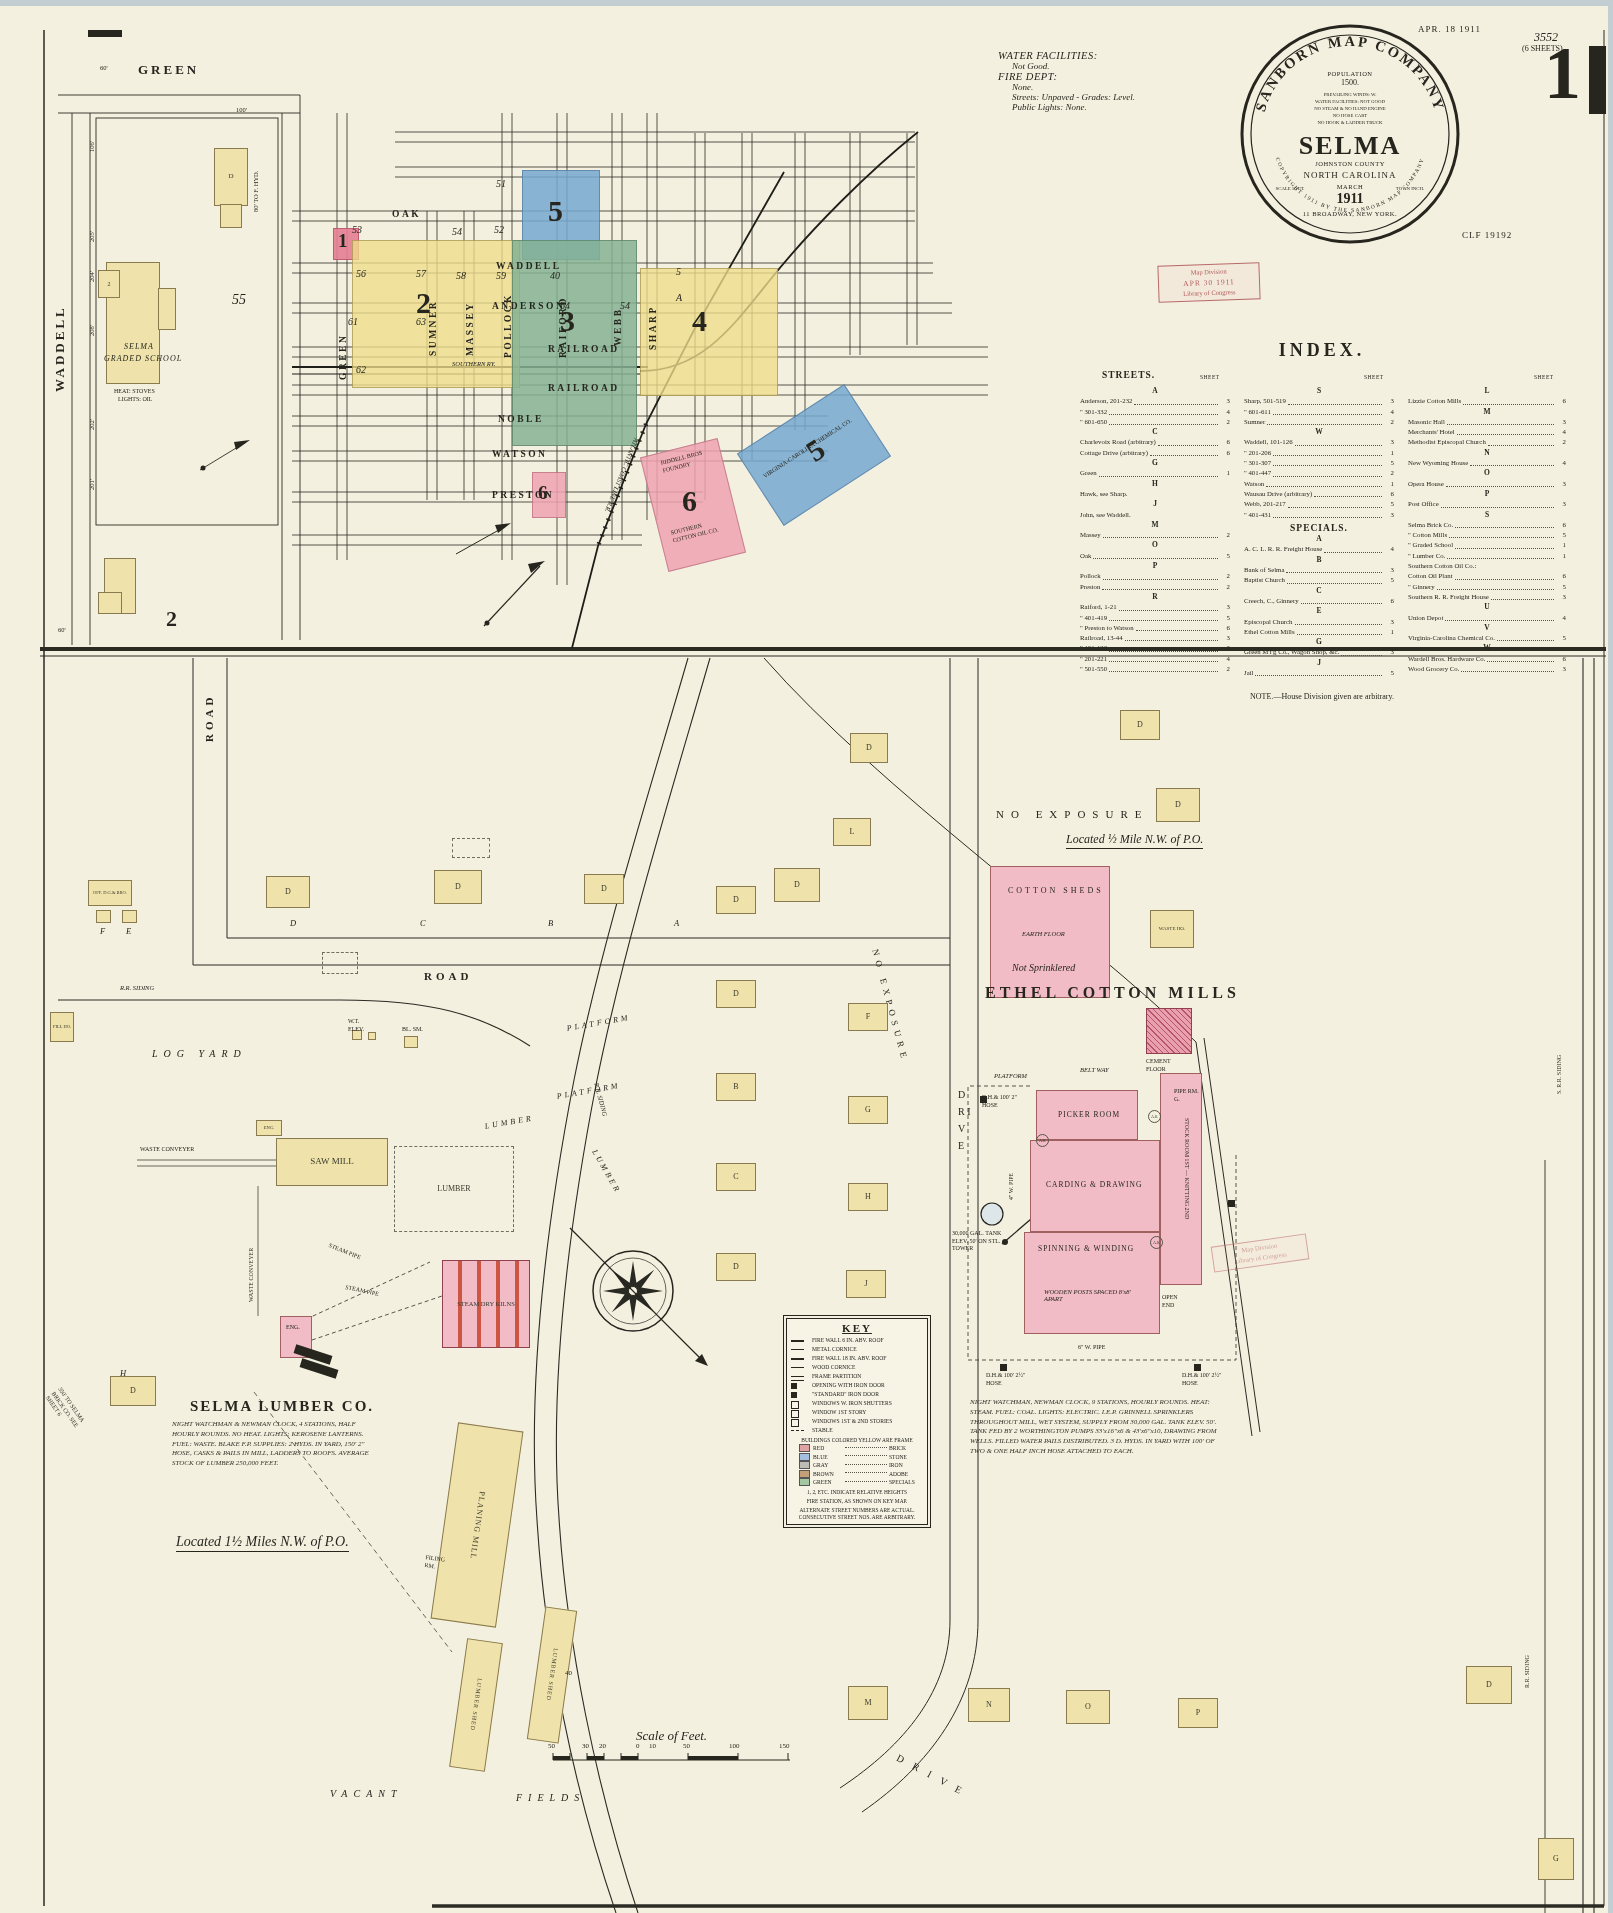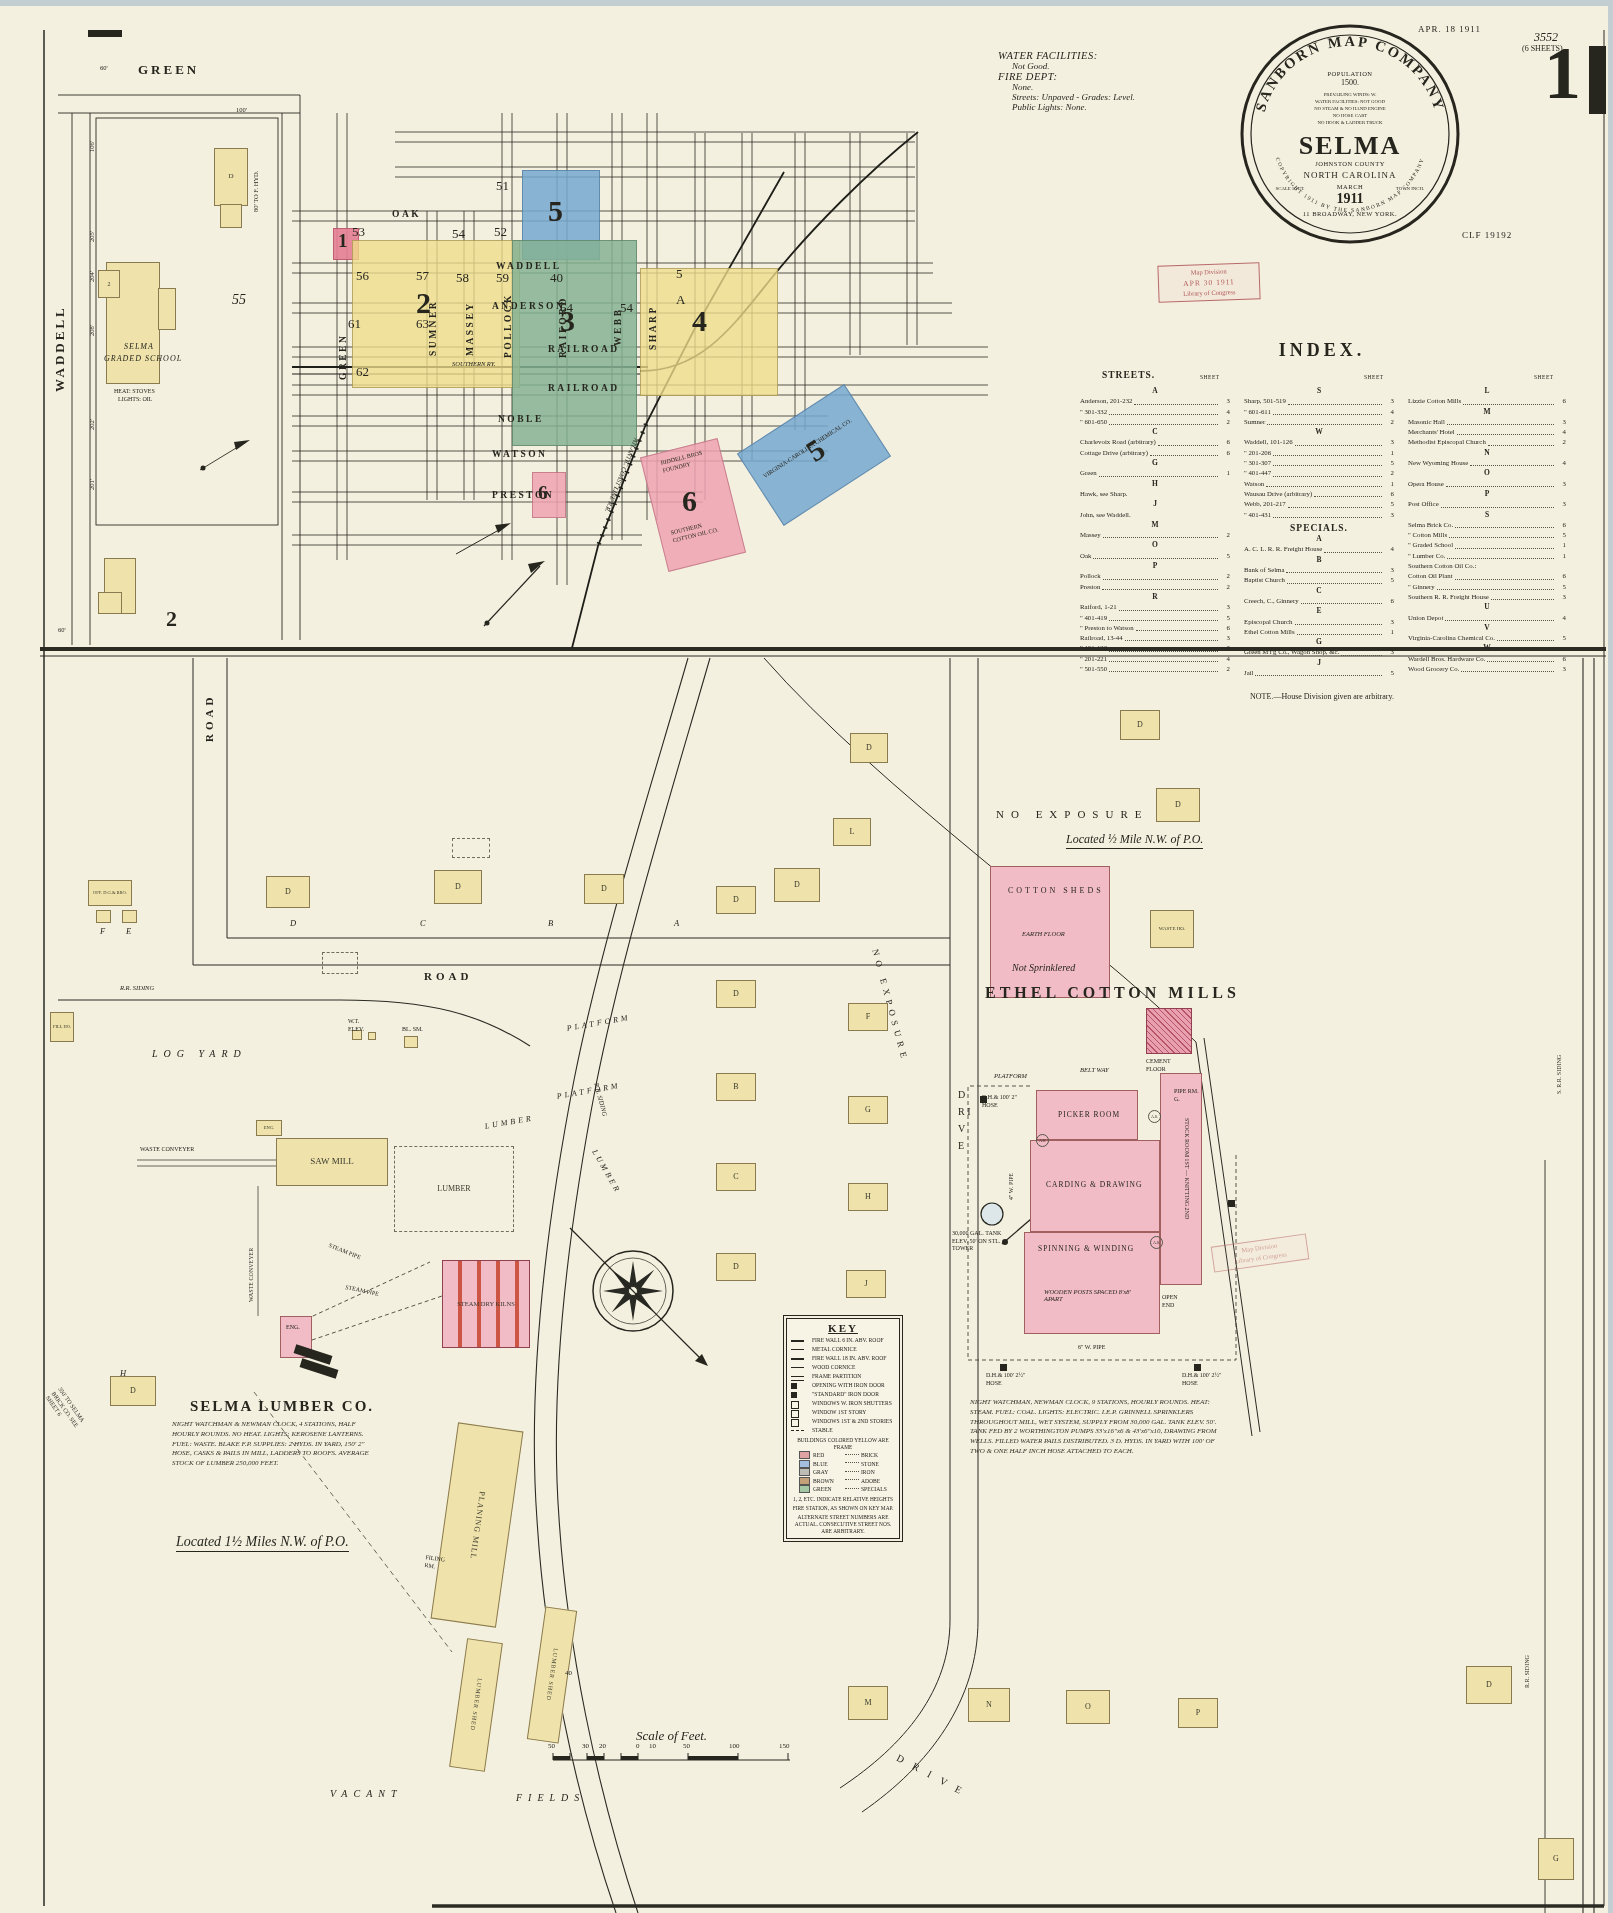--- a/index.html
+++ b/index.html
@@ -35,21 +35,21 @@
 
   
   .ml{position:absolute;white-space:nowrap;transform-origin:0 0;color:#26261f;}
   .street{font-size:9.5px;font-weight:bold;letter-spacing:2.5px;}
   .street-lg{font-size:13px;font-weight:bold;letter-spacing:3px;}
   .tiny{font-size:6px;line-height:1.25;}
   .tiny-it{font-size:6.5px;font-style:italic;}
   .dim{font-size:6.5px;}
   .dist{font-size:30px;font-weight:bold;}
   .dist-sm{font-size:19px;font-weight:bold;}
-  .blocknum{font-size:13px;}
+  .blocknum{font-size:10px;font-style:italic;}
   .blocknum-lg{font-size:14px;font-style:italic;}
   .poi{font-size:8px;font-style:italic;letter-spacing:1px;}
   .sheetref{font-size:22px;font-weight:bold;}
   .spaced{font-size:11px;letter-spacing:7px;}
   .spaced-sm{font-size:9px;letter-spacing:5px;}
   .spaced-it{font-size:10px;font-style:italic;letter-spacing:6px;}
   .spaced-it-sm{font-size:8px;font-style:italic;letter-spacing:3px;}
   .located{font-size:12px;font-style:italic;border-bottom:1px solid #26261f;padding-bottom:1px;}
   .located-lg{font-size:14px;font-style:italic;border-bottom:1px solid #26261f;padding-bottom:1px;}
   .road{font-size:11px;font-weight:bold;letter-spacing:4px;}
@@ -106,21 +106,21 @@
   .idx-col.c1{left:8px;width:150px;} .idx-col.c2{left:172px;width:150px;} .idx-col.c3{left:336px;width:158px;}
   .idx-row{display:flex;align-items:flex-end;font-size:6.8px;line-height:10.3px;}
   .idx-row .idx-letter:empty,.idx-row .idx-head:empty,.idx-row .idx-text:empty,.idx-row .idx-sheet:empty{display:none;}
   .idx-dots{flex:1;border-bottom:1px dotted #555548;margin:0 2px 2px 2px;min-width:4px;}
   .idx-sheet{width:10px;text-align:right;}
   .idx-letterrow{justify-content:center;font-weight:bold;font-size:7.5px;}
   .idx-headrow{justify-content:center;font-weight:bold;font-size:9.5px;letter-spacing:1px;margin:3px 0 1px 0;}
   .idx-note{position:absolute;left:0;right:0;top:352px;text-align:center;font-size:8px;}
 
   
-  .keybox{left:786px;top:1318px;width:114px;background:#f7f4e6;border:1.5px solid #26261f;
+  .keybox{left:786px;top:1318px;width:142px;background:#f7f4e6;border:1.5px solid #26261f;
           outline:1px solid #26261f;outline-offset:2px;padding:3px 4px;z-index:6;box-sizing:border-box;}
   .key-title{text-align:center;font-weight:bold;font-size:11px;letter-spacing:2px;text-decoration:underline;margin-bottom:2px;}
   .key-row{display:flex;align-items:center;font-size:5.6px;line-height:9px;}
   .key-sym{width:18px;height:8px;margin-right:3px;flex:none;position:relative;}
   .key-sym::before{content:"";position:absolute;left:0;top:3px;width:13px;}
   .key-row.s1 .key-sym::before{border-top:2.5px solid #26261f;}
   .key-row.s2 .key-sym::before{border-top:1px solid #26261f;}
   .key-row.s3 .key-sym::before{height:3px;border-top:1px solid #26261f;border-bottom:1px solid #26261f;}
   .key-row.s4 .key-sym::before{border-top:1px dashed #26261f;}
   .key-row.s5 .key-sym::before{width:6px;height:6px;top:1px;background:#26261f;}

